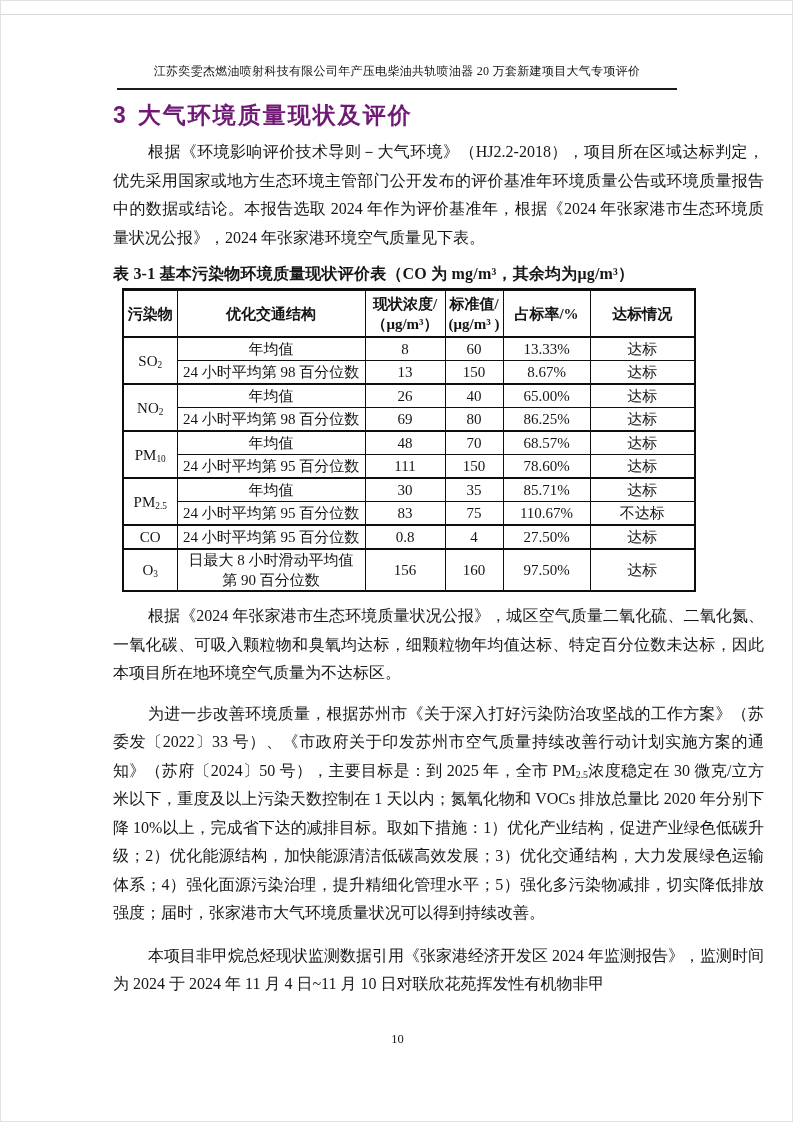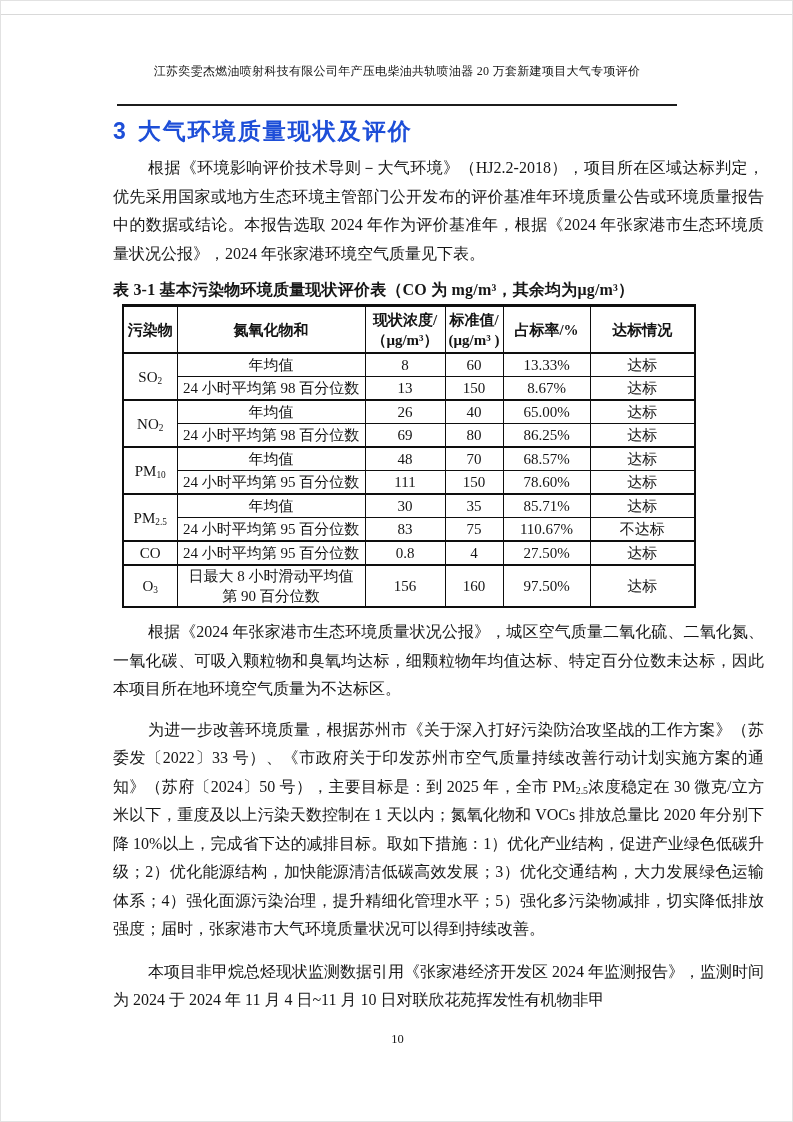--- a/index.html
+++ b/index.html
@@ -15,28 +15,28 @@
     overflow:hidden;
   }
   .scan-edge {
     position:absolute; top:13px; left:0; width:100%; height:1px;
     background:#d9d9d9;
   }
   .doc-header {
     width:560px; margin-left:4px;
     text-align:center;
     font-size:12px; letter-spacing:0.3px;
-    padding-bottom:24px;
+    padding-bottom:8px;
     border-bottom:2px solid #1c1c1c;
   }
   .section-title {
     margin:10px 0 0 0;
     font-family:"Liberation Sans","DejaVu Sans",sans-serif;
     font-size:23px; font-weight:bold; letter-spacing:2px;
-    color:#1d4ed8;
+    color:#701a75;
   }
   .section-title .title-num { margin-right:12px; letter-spacing:0; }
   .body-para {
     margin:0; margin-top:7px;
     font-size:16px; line-height:28.5px;
     text-align:justify; text-justify:inter-character;
     text-indent:35px;
   }
   .para-2 { margin-top:10px; }
   .para-3 { margin-top:12px; }
@@ -110,21 +110,21 @@
       <col style="width:54px">
         <col style="width:188px">
         <col style="width:80px">
       <col style="width:58px">
         <col style="width:87px">
         <col style="width:105px">
     </colgroup>
     <thead>
       <tr>
         <th>污染物</th>
-        <th>氮氧化物和</th>
+        <th>优化交通结构</th>
         <th>现状浓度/
 （μg/m³）</th>
         <th>标准值/
 (μg/m³ )</th>
         <th>占标率/%</th>
         <th>达标情况</th>
       </tr>
     </thead>
     <tbody>
         <tr class="group-start">

